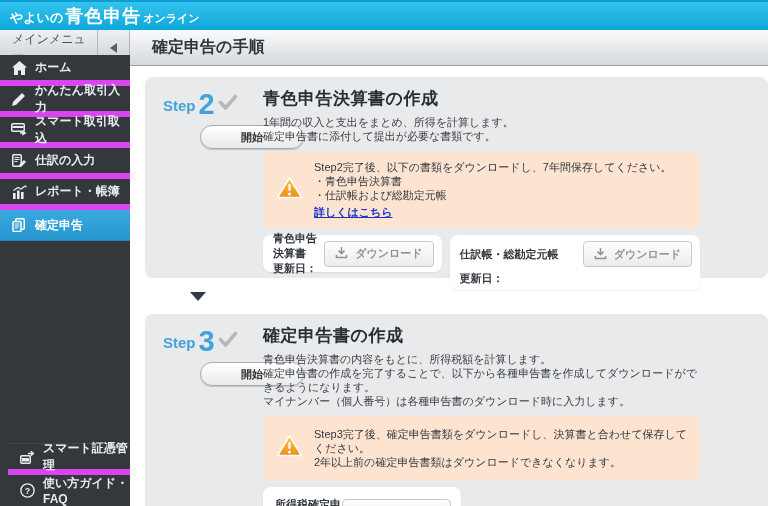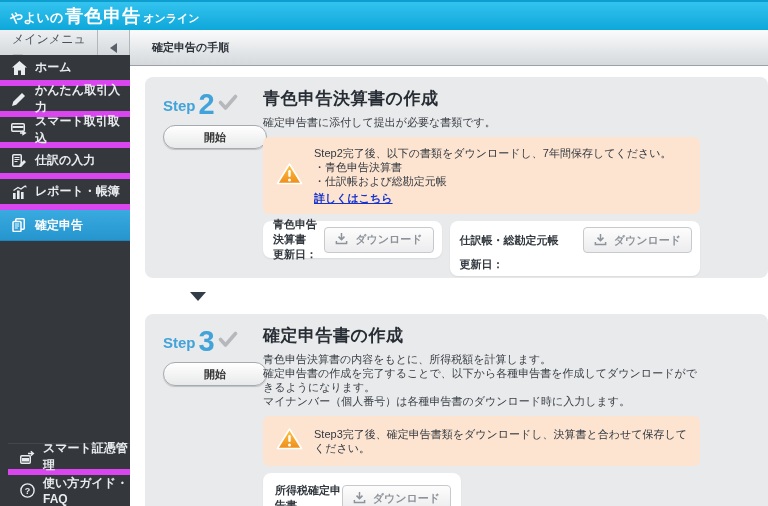--- a/index.html
+++ b/index.html
@@ -23,21 +23,21 @@
   .subbar { height:36px; display:flex; align-items:stretch;
     background:linear-gradient(#fafbfc,#d5d9dc); border-bottom:1px solid #9aa0a6; }
   .menu-head { width:98px; display:flex; align-items:center; padding-left:12px;
     background:linear-gradient(#eef0f2,#cbd0d4); border-right:1px solid #b2b7bc;
     font-size:12px; color:#4a5058; }
   .collapse-btn { width:32px; display:flex; align-items:center; justify-content:center;
     background:linear-gradient(#eef0f2,#cbd0d4); border-right:1px solid #b2b7bc; cursor:pointer; }
   .collapse-btn .tri { width:0; height:0; border-top:5px solid transparent;
     border-bottom:5px solid transparent; border-right:7px solid #59606a; }
   .page-title { display:flex; align-items:center; padding-left:22px;
-    font-size:11px; font-weight:bold; color:#2e343c; }
+    font-size:16px; font-weight:bold; color:#2e343c; }
 
   
   .sidebar { position:absolute; left:0; top:55px; bottom:0; width:130px;
     background:#34383d; }
   .nav li { list-style:none; height:31px; display:flex; align-items:center;
     padding-left:11px; gap:8px; border-bottom:6px solid #d946ef;
     color:#e9ecef; font-size:12px; font-weight:bold; cursor:pointer; }
   .nav li .ic { width:16px; height:15px; display:flex; align-items:center; justify-content:center; flex:0 0 16px; }
   .nav li.active { background:linear-gradient(#39abe0,#2695ce); border-bottom:1px solid #1f86bd; color:#fff; }
   .nav-bottom { position:absolute; left:8px; right:0; bottom:0; }
@@ -57,21 +57,21 @@
     border-top:9px solid #333d47; }
 
   .step-col { width:100px; flex:0 0 100px; padding-top:4px; }
   .step-line { display:flex; align-items:flex-end; gap:3px; }
   .step-word { font-size:15px; font-weight:bold; color:#42a3da; line-height:26px; }
   .step-num  { font-size:29px; font-weight:bold; color:#42a3da; line-height:30px; }
   .step-check { margin-bottom:4px; }
   .start-btn { margin-top:6px; width:104px; height:24px;
     background:linear-gradient(#ffffff,#e8e9ea); border:1px solid #a6abb0; border-radius:12px;
     font-family:inherit; font-size:11px; font-weight:bold; color:#333;
-    box-shadow:0 1px 1px rgba(0,0,0,.18); cursor:pointer; }
+    box-shadow:0 1px 1px rgba(0,0,0,.18); cursor:pointer;margin-left:37px; }
 
   .step-main { padding-top:2px; width:437px; }
   .sec-title { font-size:17px; font-weight:bold; color:#272d35; letter-spacing:.5px; }
   .desc { margin-top:5px; }
   .desc div { font-size:11px; color:#3b4047; line-height:14px; }
 
   .notice { margin-top:8px; background:#fce4d1; border-radius:6px; width:437px;
     display:flex; gap:11px; padding:9px 12px 8px 13px; align-items:center; }
   .notice.n3 { align-items:center; padding-top:11px; padding-bottom:11px; }
   .warn { flex:0 0 27px; }
@@ -216,20 +216,21 @@
             <svg width="20" height="17" viewBox="0 0 20 17">
                 <path d="M2.5 8.5l5 5.5L17.5 2.5" stroke="#b6b9bc" stroke-width="3.6" fill="none" stroke-linecap="round" stroke-linejoin="round"></path>
               </svg>
           </span>
         </div>
         <button class="start-btn">開始</button>
       </div>
       <div class="step-main">
         <h2 class="sec-title">青色申告決算書の作成</h2>
         <div class="desc">
+          <div>1年間の収入と支出をまとめ、所得を計算します。</div>
           <div>確定申告書に添付して提出が必要な書類です。</div>
         </div>
         <div class="notice">
           <span class="warn">
             <svg width="27" height="24" viewBox="0 0 27 24">
               <defs>
                   <linearGradient id="wg" x1="0" y1="0" x2="0" y2="1">
                     <stop offset="0" stop-color="#fdc53f"></stop>
                     <stop offset="1" stop-color="#ef8d1d"></stop>
                   </linearGradient>
@@ -308,20 +309,21 @@
         <div class="notice n3">
           <span class="warn">
             <svg width="27" height="24" viewBox="0 0 27 24">
               <path d="M13.5 2L25.5 21.5h-24z" fill="url(#wg)" stroke="#fff" stroke-width="1.6" stroke-linejoin="round"></path>
               <rect x="12.3" y="8" width="2.4" height="7" rx="1.2" fill="#fff"></rect>
               <circle cx="13.5" cy="18" r="1.5" fill="#fff"></circle>
             </svg>
           </span>
           <div class="notice-text">
             <div>Step3完了後、確定申告書類をダウンロードし、決算書と合わせて保存してください。</div>
+            <div>2年以上前の確定申告書類はダウンロードできなくなります。</div>
           </div>
         </div>
         <div class="cards">
           <div class="card card3">
             <div class="dl-row">
               <div class="card-label">所得税確定申告書</div>
               <button class="dl-btn">
                 <span>
                   <svg width="13" height="13" viewBox="0 0 14 14">
                       <path d="M7 1v6.5M3.8 5l3.2 3.2L10.2 5" stroke="#8e939a" stroke-width="1.6" fill="none"></path>

